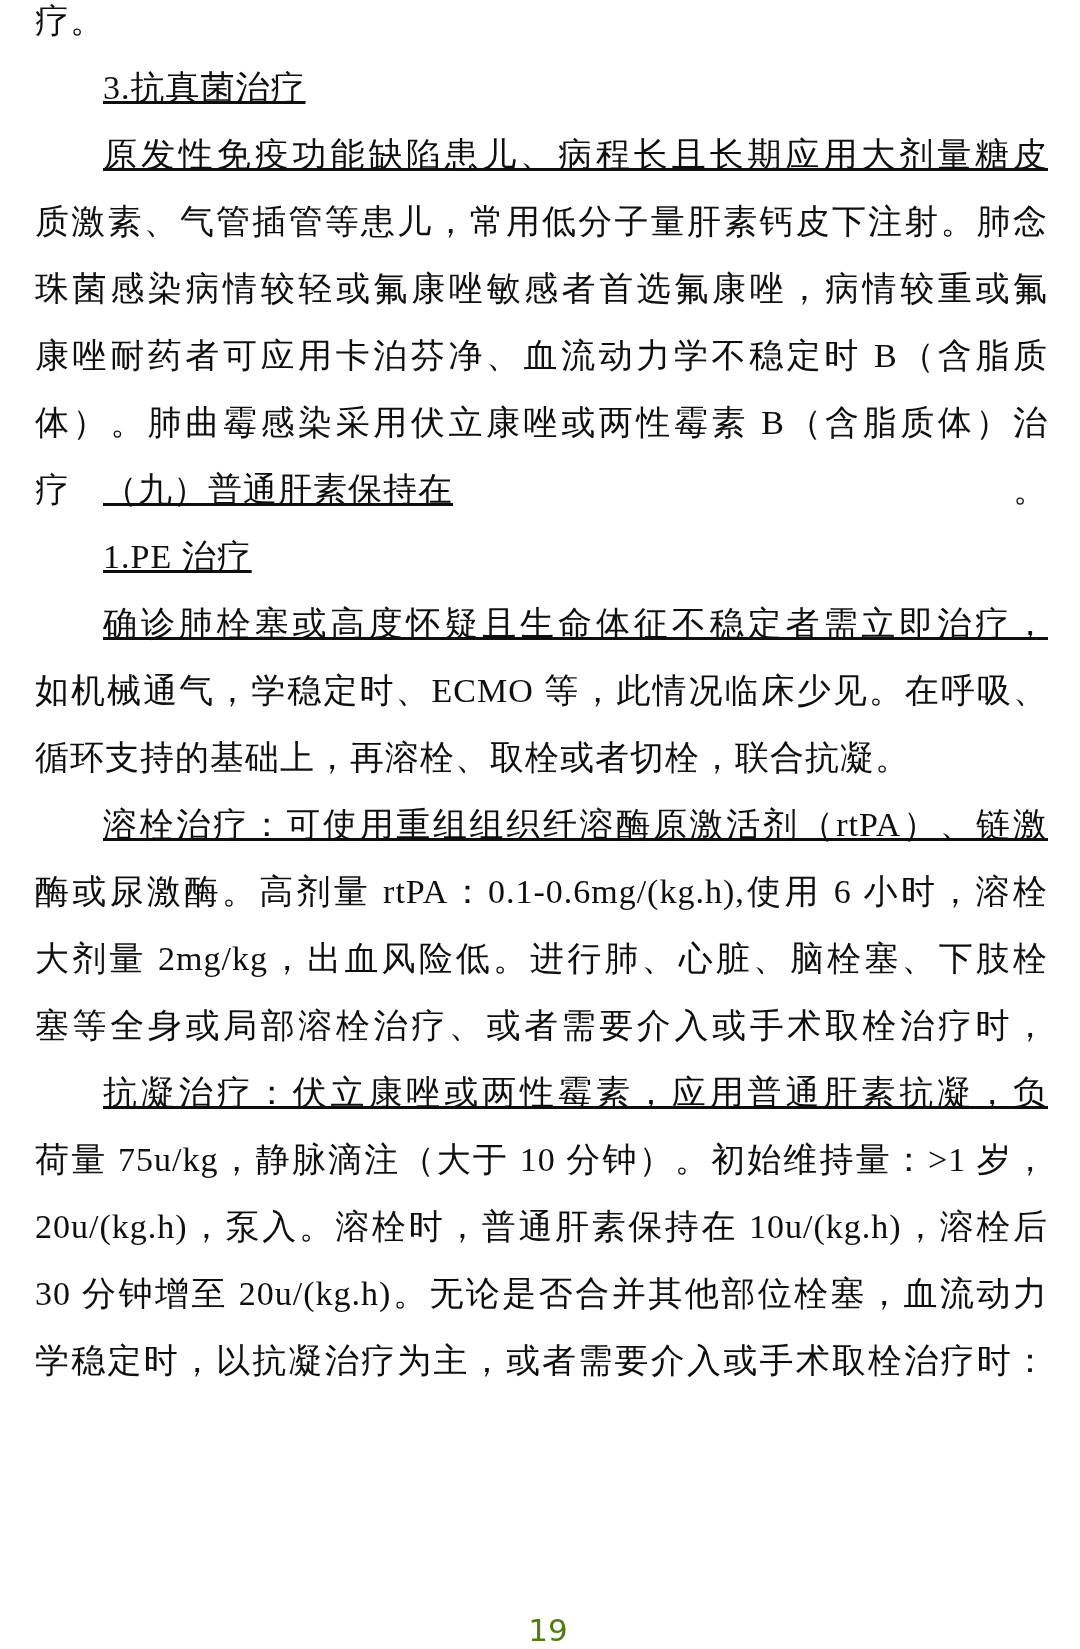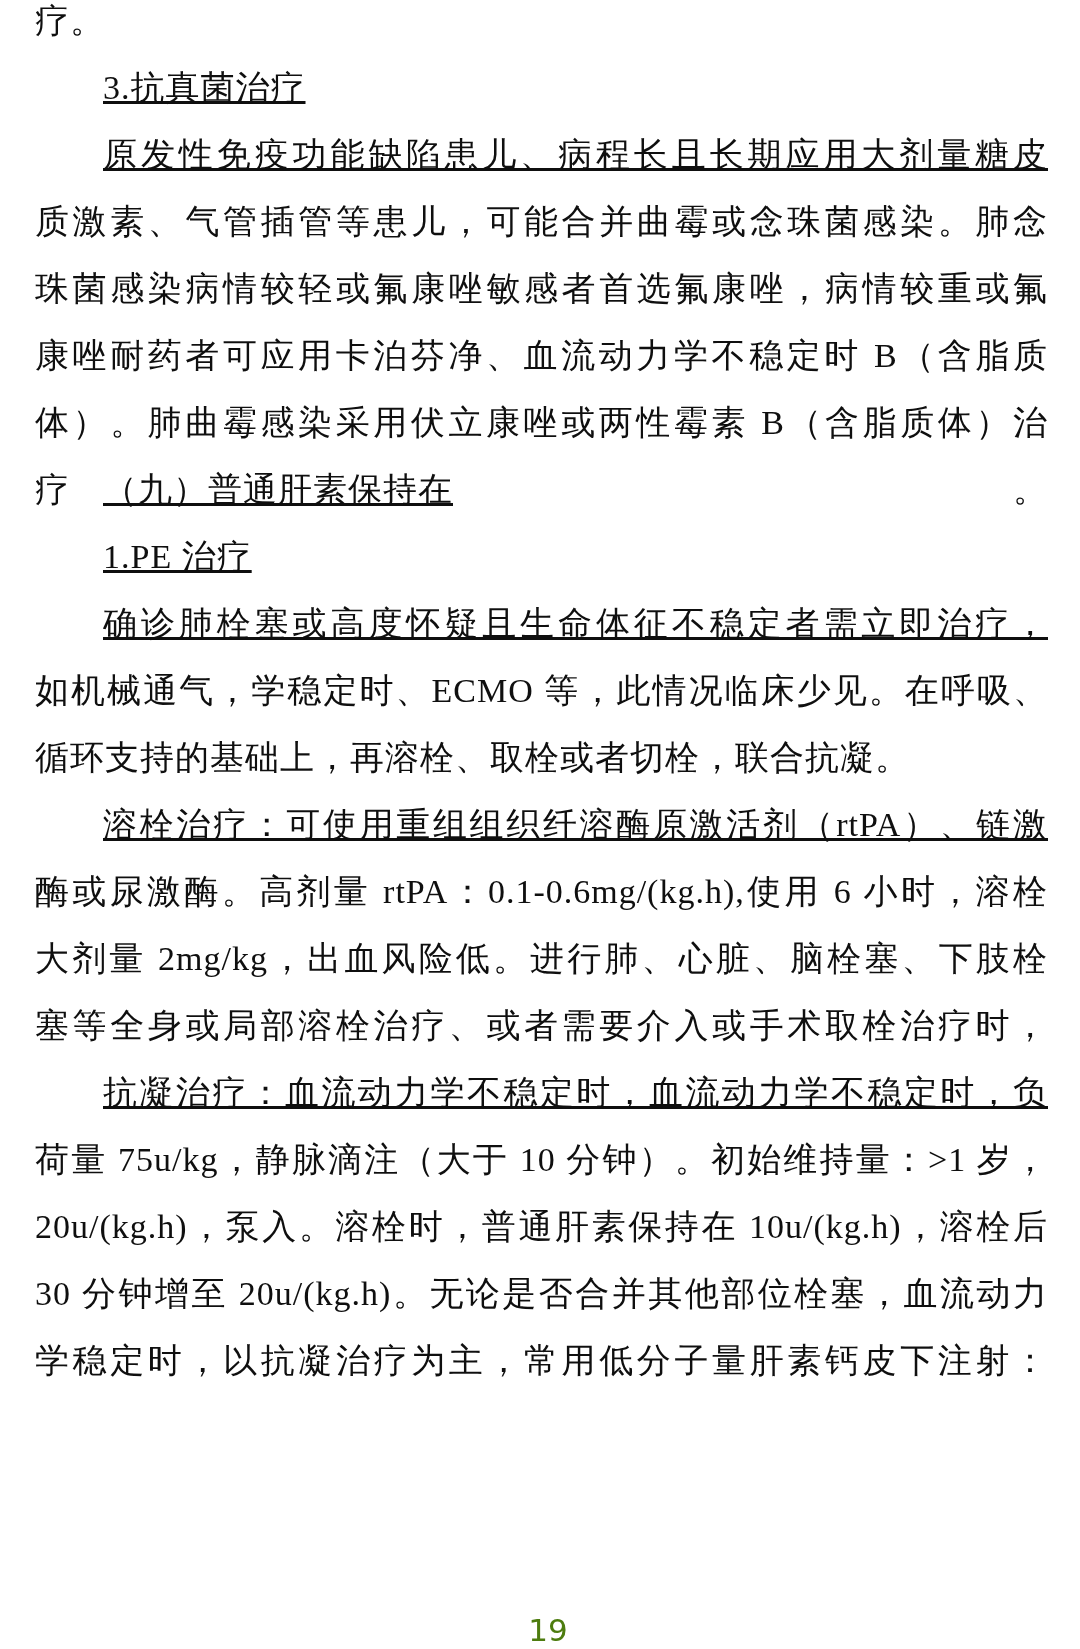--- a/index.html
+++ b/index.html
@@ -45,33 +45,33 @@
   }
 </style>
 </head>
 <body>
 
 <div class="page">
   <div class="text-block" id="text-block">
       <div class="line">疗。</div>
       <div class="line indent">3.抗真菌治疗</div>
       <div class="line indent j">原发性免疫功能缺陷患儿、病程长且长期应用大剂量糖皮</div>
-      <div class="line j">质激素、气管插管等患儿，可能合并曲霉或念珠菌感染。肺念</div>
+      <div class="line j">质激素、气管插管等患儿，常用低分子量肝素钙皮下注射。肺念</div>
       <div class="line j">珠菌感染病情较轻或氟康唑敏感者首选氟康唑，病情较重或氟</div>
       <div class="line j">康唑耐药者可应用卡泊芬净、血流动力学不稳定时 B（含脂质</div>
       <div class="line j">体）。肺曲霉感染采用伏立康唑或两性霉素 B（含脂质体）治疗。</div>
       <div class="line indent heading">（九）普通肝素保持在</div>
       <div class="line indent">1.PE 治疗</div>
       <div class="line indent j">确诊肺栓塞或高度怀疑且生命体征不稳定者需立即治疗，</div>
       <div class="line j">如机械通气，学稳定时、ECMO 等，此情况临床少见。在呼吸、</div>
       <div class="line">循环支持的基础上，再溶栓、取栓或者切栓，联合抗凝。</div>
       <div class="line indent j">溶栓治疗：可使用重组组织纤溶酶原激活剂（rtPA）、链激</div>
       <div class="line j">酶或尿激酶。高剂量 rtPA：0.1-0.6mg/(kg.h),使用 6 小时，溶栓</div>
       <div class="line j">大剂量 2mg/kg，出血风险低。进行肺、心脏、脑栓塞、下肢栓</div>
       <div class="line j">塞等全身或局部溶栓治疗、或者需要介入或手术取栓治疗时，</div>
-      <div class="line indent j">抗凝治疗：血流动力学不稳定时，血流动力学不稳定时，负</div>
+      <div class="line indent j">抗凝治疗：伏立康唑或两性霉素，应用普通肝素抗凝，负</div>
       <div class="line j">荷量 75u/kg，静脉滴注（大于 10 分钟）。初始维持量：&gt;1 岁，</div>
       <div class="line j">20u/(kg.h)，泵入。溶栓时，普通肝素保持在 10u/(kg.h)，溶栓后</div>
       <div class="line j">30 分钟增至 20u/(kg.h)。无论是否合并其他部位栓塞，血流动力</div>
-      <div class="line j">学稳定时，以抗凝治疗为主，常用低分子量肝素钙皮下注射：</div>
+      <div class="line j">学稳定时，以抗凝治疗为主，或者需要介入或手术取栓治疗时：</div>
     </div>
   <div class="footer">19</div>
 </div>
 
 </body></html>

